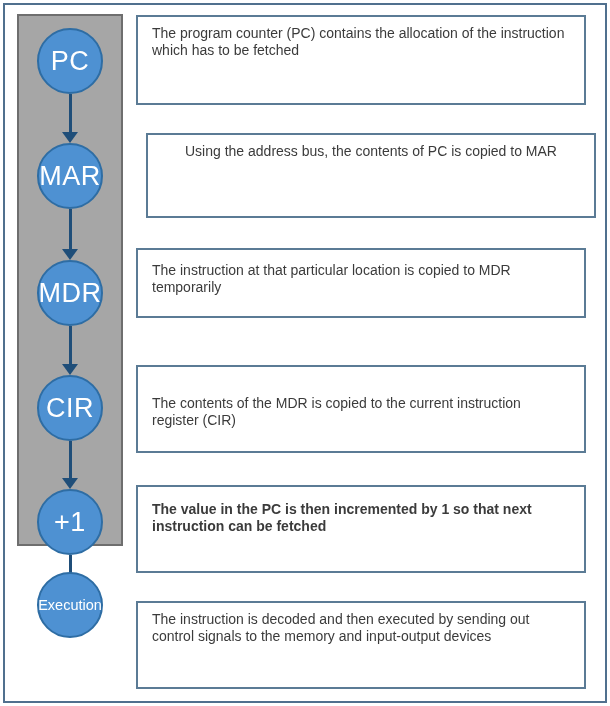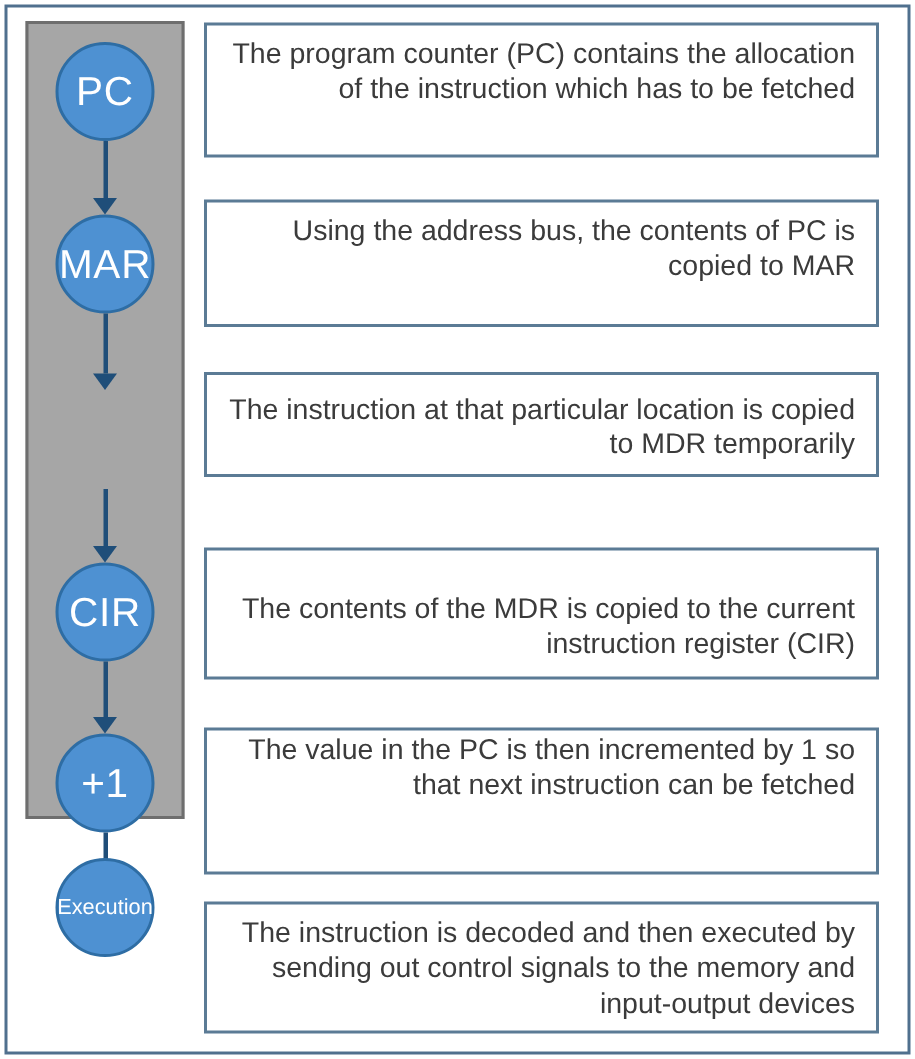--- a/index.html
+++ b/index.html
@@ -60,30 +60,30 @@
     border-right:8px solid transparent;
     border-top:11px solid var(--arrow);
   }
   .step-box{
     position:absolute;left:136px;width:450px;
     background:var(--box-bg);
     border:2px solid var(--box-border);
     box-sizing:border-box;
     display:flex;align-items:flex-start;justify-content:center;
     padding:8px 14px 12px 14px;
-    text-align:right;
+    text-align:left;
     color:var(--box-text);
-    font-size:19px;
+    font-size:14px;
     line-height:1.23;
   }
   .b1{top:15px;height:90px;}
-  .b2{top:133px;height:85px;}
+  .b2{top:133px;height:85px;margin-left:10px;}
   .b3{top:248px;height:70px;padding-top:12px;}
   .b4{top:365px;height:88px;padding-top:28px;}
-  .b5{top:485px;height:98px;padding-top:2px;}
+  .b5{top:485px;height:88px;padding-top:14px;font-weight:bold;}
   .b6{top:601px;height:88px;}
   .c1{top:12px;}  .a1{top:78px;height:49px;}
   .c2{top:127px;} .a2{top:193px;height:51px;}
   .c3{top:244px;} .a3{top:310px;height:49px;}
   .c4{top:359px;} .a4{top:425px;height:48px;}
   .c5{top:473px;} .a5{top:539px;height:50px;}
   .c6{top:556px;}
 </style>
 </head>
 <body>
@@ -101,20 +101,23 @@
     </div>
 
     <div class="circle c2">
       <span>MAR</span>
     </div>
     <div class="arrow a2">
       <div class="shaft"></div>
       <div class="head"></div>
     </div>
 
+    <div class="circle c3">
+      <span>MDR</span>
+    </div>
     <div class="arrow a3">
       <div class="shaft"></div>
       <div class="head"></div>
     </div>
 
     <div class="circle c4">
       <span>CIR</span>
     </div>
     <div class="arrow a4">
       <div class="shaft"></div>

